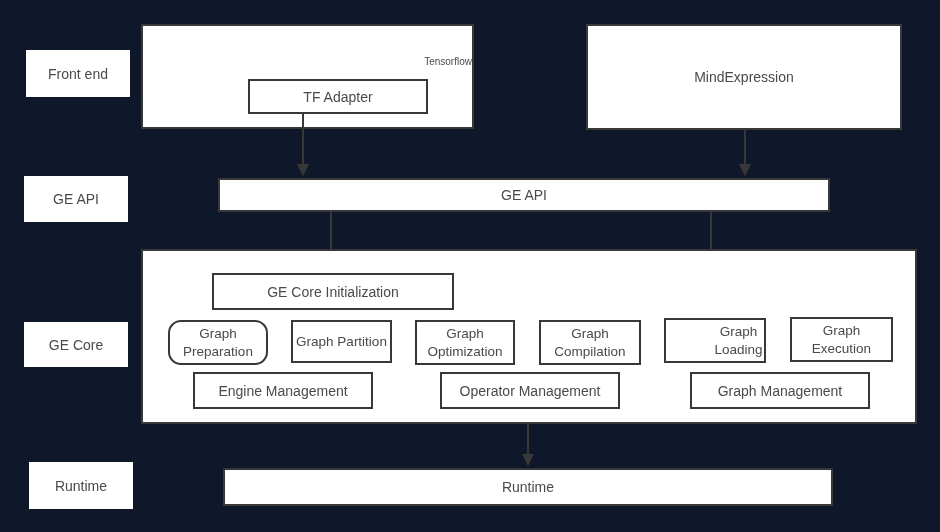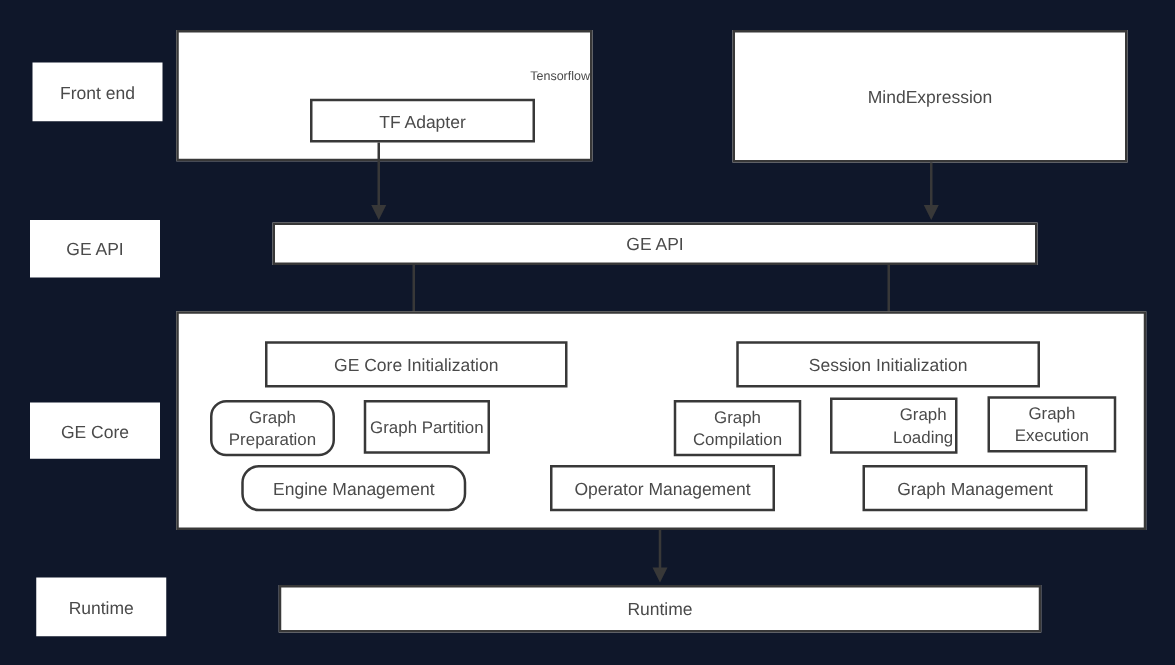--- a/index.html
+++ b/index.html
@@ -48,21 +48,21 @@
   
   #box-gecore { left: 141px; top: 249px; width: 776px; height: 175px; }
   #box-gecore-init   { left: 69px;  top: 22px; width: 242px; height: 37px; font-size: 14px; }
   #box-session-init  { left: 446px; top: 22px; width: 243px; height: 37px; font-size: 14px; }
   #box-prep { left: 25px;  top: 69px; width: 100px; height: 45px; border-radius: 13px; }
   #box-part { left: 148px; top: 69px; width: 101px; height: 43px; }
   #box-opt  { left: 272px; top: 69px; width: 100px; height: 45px; }
   #box-comp { left: 396px; top: 69px; width: 102px; height: 45px; }
   #box-load { left: 521px; top: 67px; width: 102px; height: 45px; padding-left: 47px; }
   #box-exec { left: 647px; top: 66px; width: 103px; height: 45px; }
-  #box-engine-mgmt   { left: 50px;  top: 121px; width: 180px; height: 37px; font-size: 14px; border-radius: 14px; }
+  #box-engine-mgmt   { left: 50px;  top: 121px; width: 180px; height: 37px; font-size: 14px; }
   #box-operator-mgmt { left: 297px; top: 121px; width: 180px; height: 37px; font-size: 14px; }
   #box-graph-mgmt    { left: 547px; top: 121px; width: 180px; height: 37px; font-size: 14px; }
 
   
   #bar-runtime { left: 223px; top: 468px; width: 610px; height: 38px; font-size: 14px; }
 
   
   .arrow { position: absolute; width: 12px; }
   .arrow::before {
     content: "";
@@ -106,24 +106,24 @@
   <div class="arrow" id="arrow-me"></div>
 
   <div class="panel bordered center" id="bar-geapi">GE API</div>
 
   <div class="arrow" id="arrow-api-left"></div>
   <div class="arrow" id="arrow-api-right"></div>
 
   <div class="panel bordered" id="box-gecore">
 
     <div class="panel bordered center" id="box-gecore-init">GE Core Initialization</div>
-    <div class="panel bordered center" id="box-session-init">Session Initialization</div>
 
     <div class="panel bordered center small-box" id="box-prep">Graph Preparation</div>
     <div class="panel bordered center small-box" id="box-part">Graph Partition</div>
+    <div class="panel bordered center small-box" id="box-opt">Graph Optimization</div>
     <div class="panel bordered center small-box" id="box-comp">Graph Compilation</div>
     <div class="panel bordered center small-box" id="box-load">Graph Loading</div>
     <div class="panel bordered center small-box" id="box-exec">Graph Execution</div>
 
     <div class="panel bordered center" id="box-engine-mgmt">Engine Management</div>
     <div class="panel bordered center" id="box-operator-mgmt">Operator Management</div>
     <div class="panel bordered center" id="box-graph-mgmt">Graph Management</div>
   </div>
 
   <div class="arrow" id="arrow-core-runtime"></div>

